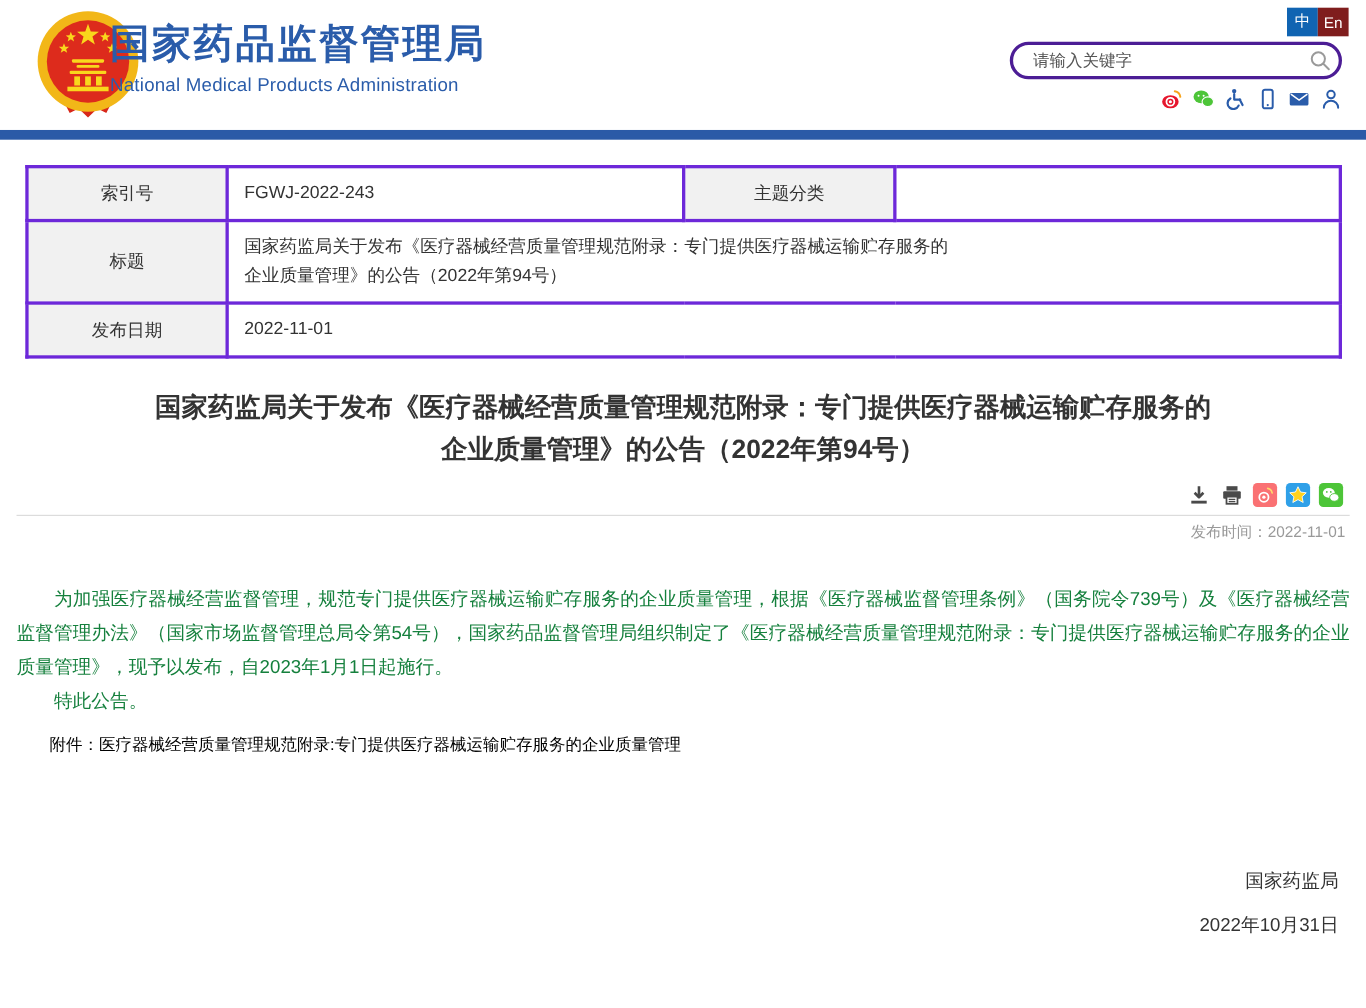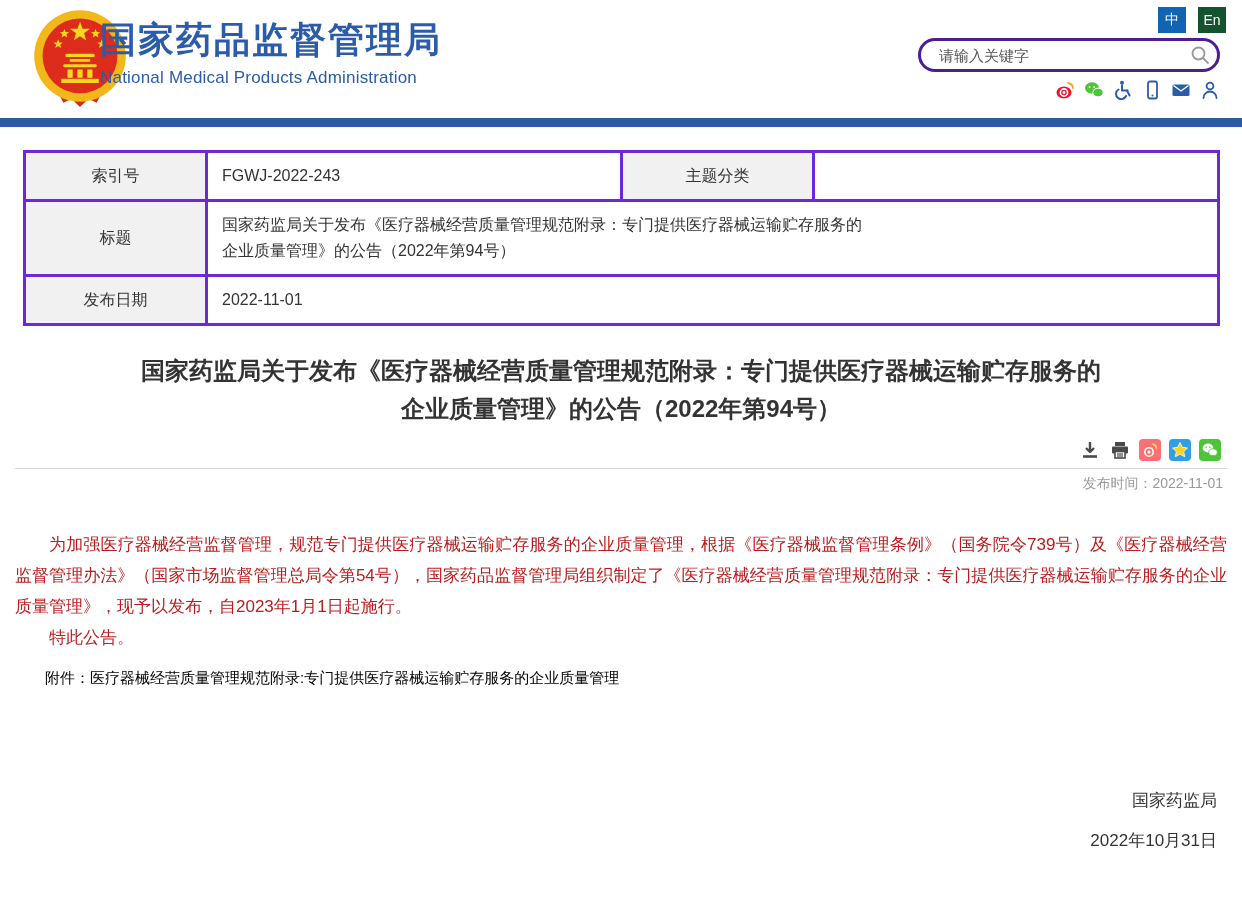--- a/index.html
+++ b/index.html
@@ -12,21 +12,21 @@
   
   .header { position: relative; height: 118px; background: #fff; }
   .logo { position: absolute; left: 28px; top: 6px; width: 104px; height: 104px; }
   .site-title-block { position: absolute; left: 100px; top: 18px; }
   .site-name { font-size: 36px; font-weight: bold; color: #2a5caa; letter-spacing: 2px; line-height: 44px; }
   .site-subtitle { font-size: 17px; color: #2a5caa; margin-top: 6px; letter-spacing: 0.2px; }
   .lang-toggle { position: absolute; top: 7px; right: 16px; display: flex; }
   .lang-btn { width: 28px; height: 26px; display: flex; align-items: center; justify-content: center;
     font-size: 14px; color: #fff; cursor: pointer; }
   .lang-zh { background: #1064b2; }
-  .lang-en { background: #14532d; margin-left: 12px; }
+  .lang-en { background: #7f1d1d; }
   .search-box { position: absolute; top: 38px; right: 22px; width: 302px; height: 34px;
     border: 3px solid #4c1d95; border-radius: 17px; display: flex; align-items: center; background: #fff; }
   .search-input { flex: 1; border: none; outline: none; background: transparent;
     font-size: 15px; color: #333; padding: 0 6px 0 18px; font-family: inherit; }
   .search-input::placeholder { color: #555; }
   .search-btn { width: 34px; height: 34px; display: flex; align-items: center; justify-content: center; cursor: pointer; }
   .quick-icons { position: absolute; top: 80px; right: 22px; display: flex; align-items: center; gap: 9px; }
   .qicon { width: 20px; height: 20px; display: flex; align-items: center; justify-content: center; cursor: pointer; }
   
   .blue-bar { height: 9px; background: #2b5aa7; }
@@ -41,21 +41,21 @@
   .headline { margin-top: 26px; text-align: center; font-size: 24px; font-weight: bold; color: #333; line-height: 38px; }
   .toolbar { width: 1212px; margin: 10px auto 0; display: flex; justify-content: flex-end; align-items: center; gap: 8px; height: 24px; padding-right: 6px; }
   .tool-gray { width: 22px; height: 22px; display:flex; align-items:center; justify-content:center; cursor:pointer; }
   .share-sq { width: 22px; height: 22px; border-radius: 4px; display:flex; align-items:center; justify-content:center; cursor:pointer; }
   .share-weibo { background:#fa7173; }
   .share-qzone { background:#2fa0e8; }
   .share-wechat { background:#4dc538; }
   .head-divider { width: 1212px; margin: 6px auto 0; border-top: 1px solid #d9d9d9; }
   .pub-time { width: 1212px; margin: 6px auto 0; text-align: right; font-size: 14px; color: #999; padding-right: 4px; }
   
-  .article-body { width: 1212px; margin: 36px auto 0; font-size: 17px; line-height: 31px; color: #b91c1c; text-align: justify; }
+  .article-body { width: 1212px; margin: 36px auto 0; font-size: 17px; line-height: 31px; color: #15803d; text-align: justify; }
   .article-body p { text-indent: 2em; margin: 0; }
   .attachment { width: 1212px; margin: 9px auto 0; font-size: 15px; line-height: 31px; color: #000000; text-indent: 2em; }
   .footer-sign { width: 1212px; margin: 96px auto 0; text-align: right; font-size: 17px; color: #333; padding-right: 10px; }
   .footer-sign .sign-date { margin-top: 17px; }
 </style>
 </head>
 <body>
 
 <div class="header">
   <div class="logo">

